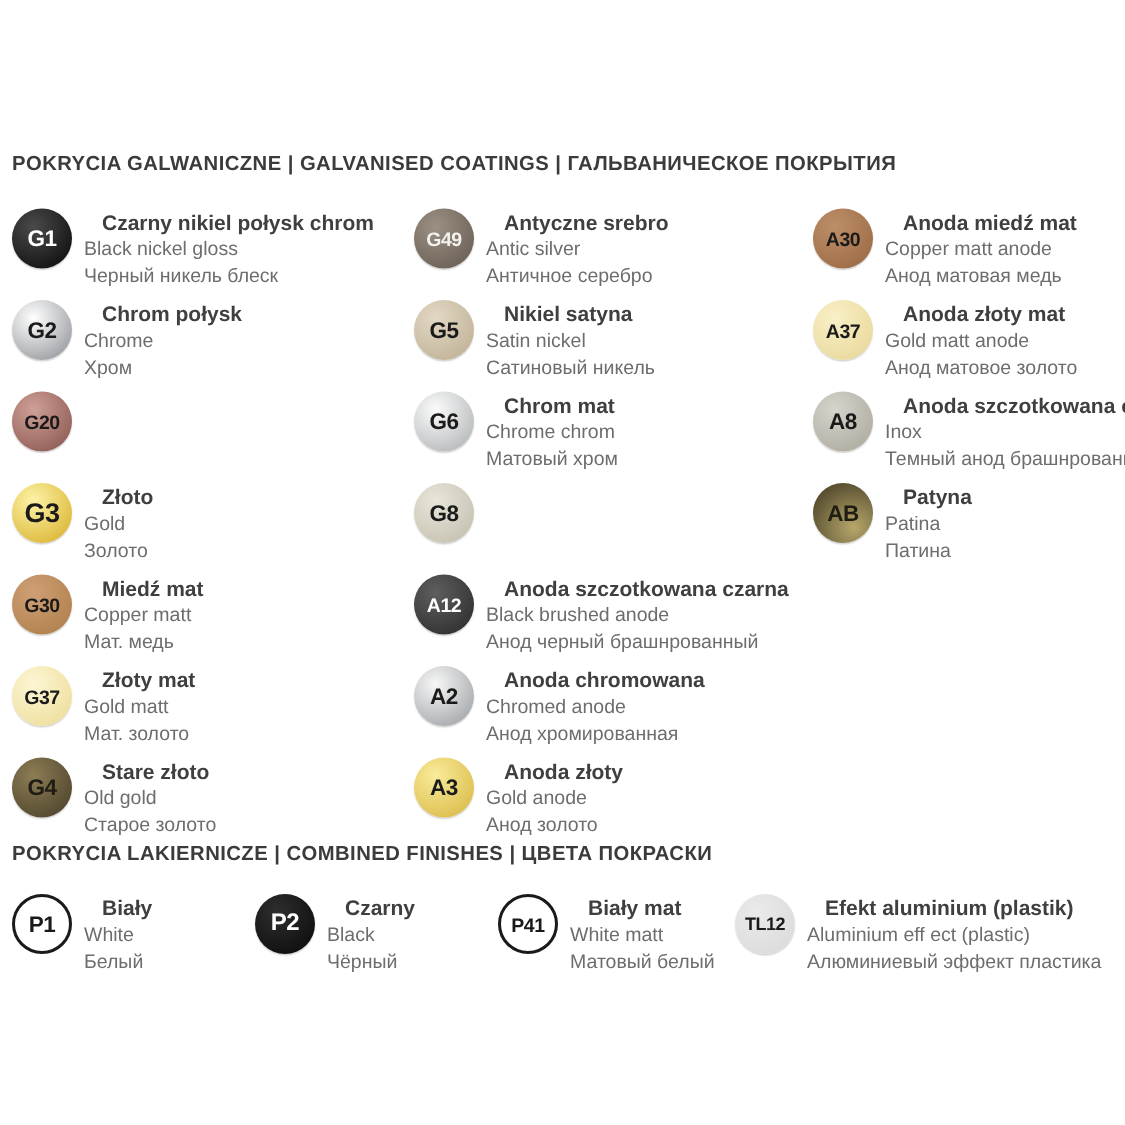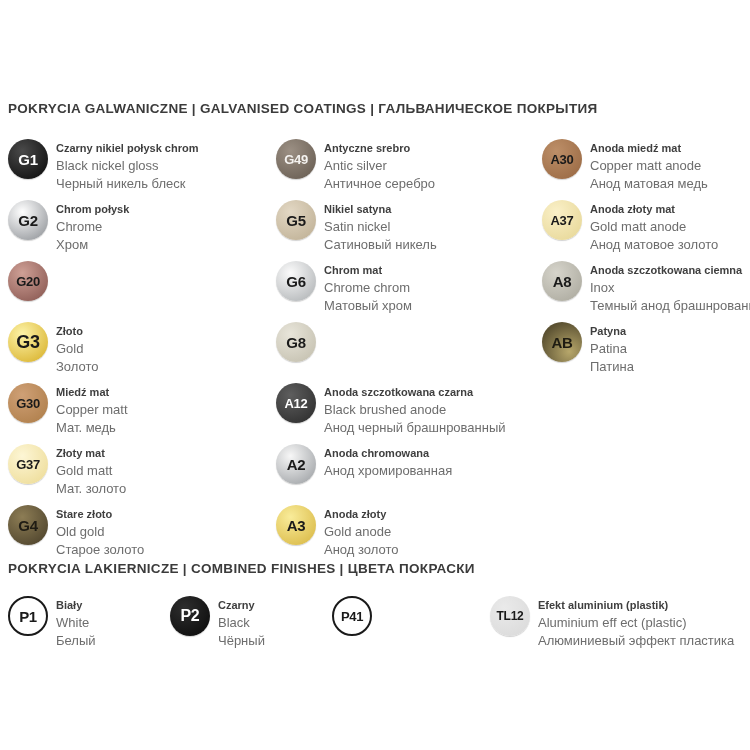--- a/index.html
+++ b/index.html
@@ -25,21 +25,21 @@
   .row .item-1{width:162px;}
   .row .item-2{width:158px;}
   .item{display:flex;align-items:flex-start;height:61px;}
   .swatch{
     width:40px;height:40px;border-radius:50%;flex:none;margin-right:8px;
     display:flex;align-items:center;justify-content:center;
     box-shadow:0 1px 1px rgba(0,0,0,.18);
   }
   .code{font-weight:bold;line-height:1;letter-spacing:-.3px;}
   .labels{padding-top:0;min-width:0;}
-  .pl{font-size:11px;font-weight:bold;color:#3f3f3f;line-height:18px;white-space:nowrap;}
+  .pl{font-size:14px;font-weight:bold;color:#3f3f3f;line-height:18px;white-space:nowrap;margin-left:12px;}
   .en,.ru{font-size:13px;color:#6d6d6d;line-height:18px;white-space:nowrap;}
 </style>
 </head>
 <body>
 
 <div class="page">
   <h2 class="section-title" id="galvanic-title">POKRYCIA GALWANICZNE | GALVANISED COATINGS | ГАЛЬВАНИЧЕСКОЕ ПОКРЫТИЯ</h2>
 
   <div class="columns">
     <div class="col col-0" id="gcol-0">
@@ -154,20 +154,21 @@
       <div class="en">Black brushed anode</div>
       <div class="ru">Анод черный брашнрованный</div>
     </div>
   </div>
         <div class="item">
     <span class="swatch" style="background: radial-gradient(circle at 36% 30%, rgb(247, 247, 247) 0%, rgb(169, 172, 175) 80%); color: rgb(26, 26, 26);">
       <span class="code" style="font-size: 15px;">A2</span>
     </span>
     <div class="labels">
       <div class="pl">Anoda chromowana</div>
+      <div class="en">Chromed anode</div>
       <div class="ru">Анод хромированная</div>
     </div>
   </div>
         <div class="item">
     <span class="swatch" style="background: radial-gradient(circle at 36% 30%, rgb(249, 236, 154) 0%, rgb(221, 191, 80) 80%); color: rgb(26, 26, 26);">
       <span class="code" style="font-size: 15px;">A3</span>
     </span>
     <div class="labels">
       <div class="pl">Anoda złoty</div>
       <div class="en">Gold anode</div>
@@ -239,20 +240,25 @@
     <div class="labels">
       <div class="pl">Czarny</div>
       <div class="en">Black</div>
       <div class="ru">Чёрный</div>
     </div>
   </div>
       <div class="item item-2">
     <span class="swatch" style="background: rgb(255, 255, 255); border: 2px solid rgb(26, 26, 26); width: 36px; height: 36px; box-shadow: none; color: rgb(26, 26, 26);">
       <span class="code" style="font-size: 13px;">P41</span>
     </span>
+    <div class="labels">
+      <div class="pl">Biały mat</div>
+      <div class="en">White matt</div>
+      <div class="ru">Матовый белый</div>
+    </div>
   </div>
       <div class="item item-3">
     <span class="swatch" style="background: radial-gradient(circle at 36% 30%, rgb(234, 234, 234) 0%, rgb(220, 220, 220) 80%); color: rgb(26, 26, 26);">
       <span class="code" style="font-size: 12px;">TL12</span>
     </span>
     <div class="labels">
       <div class="pl">Efekt aluminium (plastik)</div>
       <div class="en">Aluminium eff ect (plastic)</div>
       <div class="ru">Алюминиевый эффект пластика</div>
     </div>

